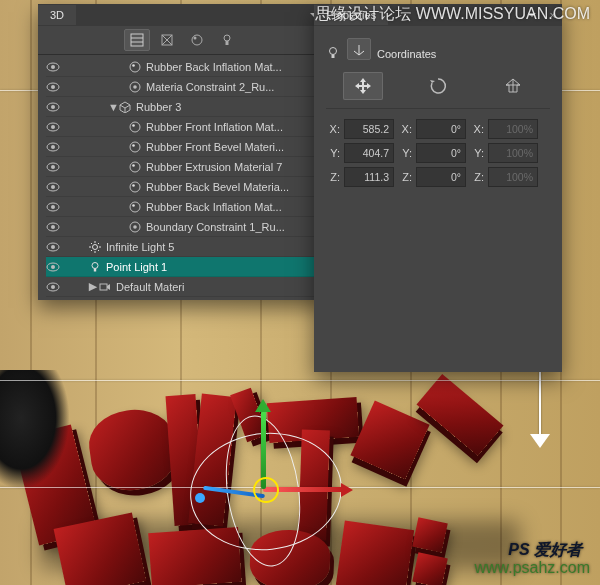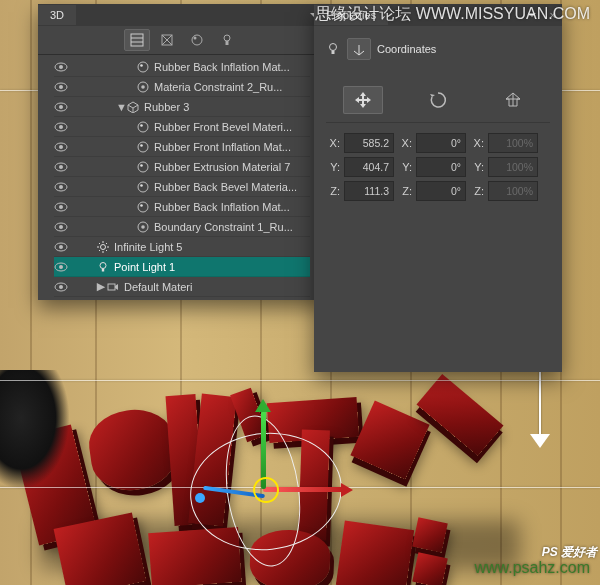--- a/index.html
+++ b/index.html
@@ -12,33 +12,33 @@
 .shadow3d{position:absolute;background:rgba(0,0,0,.35);filter:blur(10px);border-radius:8px}
 .panel{position:absolute;background:#454545;box-shadow:0 8px 20px rgba(0,0,0,.5);font-size:11px}
 .panel-tab{display:flex;align-items:center;height:22px;background:#3a3a3a}
 .tab{padding:4px 12px;background:#454545;color:#e3e3e3;font-size:11px}
 .tabspace{flex:1;background:#333}
 .dd{width:0;height:0;border-left:4px solid transparent;border-right:4px solid transparent;border-top:4px solid #bbb;margin:0 8px}
 .closex{color:#aaa;padding:0 6px;cursor:default}
 .toolbar{display:flex;align-items:center;justify-content:center;gap:2px;height:28px;border-bottom:1px solid #2e2e2e;background:#454545}
 .tbtn{width:24px;height:20px;margin:0 1px;display:flex;align-items:center;justify-content:center;border:1px solid transparent;border-radius:2px}
 .tbtn.sel{background:#555;border:1px solid #666}
-.tree{padding:2px 16px;max-height:340px;overflow:hidden}
+.tree{padding:2px 8px;max-height:340px;overflow:hidden}
 .row{display:flex;align-items:center;height:19px;padding-right:4px;white-space:nowrap;overflow:hidden;text-overflow:ellipsis;border-bottom:1px solid rgba(0,0,0,.1)}
 .row.sel{background:#0f766e;color:#fff}
 .eye{width:20px;text-align:center;color:#bbb;flex-shrink:0}
 .indent1{width:42px;flex-shrink:0}
 .indent2{width:62px;flex-shrink:0}
 .indent0{width:22px;flex-shrink:0}
 .twist{display:inline-block;width:10px;text-align:center;color:#bbb;flex-shrink:0}
 .rico{width:14px;height:14px;margin-right:4px;flex-shrink:0;display:inline-flex;align-items:center;justify-content:center}
 .lbl{flex:1;overflow:hidden;text-overflow:ellipsis;color:#d4d4d4}
 .row.sel .lbl{color:#fff}
 .prop-body{padding:8px 12px}
-.sect{display:flex;align-items:center;gap:2px;margin:4px 0 26px}
+.sect{display:flex;align-items:flex-end;gap:2px;margin:4px 0 12px}
 .sect-title{color:#e0e0e0;font-weight:500}
 .mode-row{display:flex;justify-content:space-around;margin:6px 0 10px;border-bottom:1px solid #383838;padding-bottom:8px}
 .mode{width:40px;height:28px;display:flex;align-items:center;justify-content:center;border-radius:2px}
 .mode.sel{background:#555;box-shadow:inset 0 0 0 1px #6a6a6a}
 .coord-row{display:flex;align-items:center;margin:4px 0;gap:4px}
 .clabel{width:14px;text-align:right;color:#d0d0d0}
 .cval{width:44px;height:18px;line-height:18px;background:#363636;border:1px solid #2a2a2a;text-align:right;padding-right:4px;font-size:10.5px}
 .cval.dis{color:#6a6a6a;background:#3c3c3c}
 .arrow-down{position:absolute;right:50px;top:360px;width:20px;height:90px}
 .arrow-down .shaft{position:absolute;left:9px;top:0;width:2px;height:78px;background:#fff;box-shadow:0 0 2px rgba(0,0,0,.5)}
@@ -200,37 +200,37 @@
               <circle cx="7" cy="5" r="2" fill="#bbb"></circle>
             </svg>
           </span>
           <span class="indent2"></span>
           <span class="rico">
             <svg width="12" height="12">
               <circle cx="6" cy="6" r="5" fill="none" stroke="#bbb"></circle>
               <circle cx="4.5" cy="4.5" r="1.3" fill="#ddd"></circle>
             </svg>
           </span>
+          <span class="lbl">Rubber Front Inflation Mat...</span>
+        </div>
+        <div class="row">
+          <span class="eye">
+            <svg width="14" height="10">
+              <ellipse cx="7" cy="5" rx="6" ry="4" fill="none" stroke="#bbb"></ellipse>
+              <circle cx="7" cy="5" r="2" fill="#bbb"></circle>
+            </svg>
+          </span>
+          <span class="indent2"></span>
+          <span class="rico">
+            <svg width="12" height="12">
+              <circle cx="6" cy="6" r="5" fill="none" stroke="#bbb"></circle>
+              <circle cx="4.5" cy="4.5" r="1.3" fill="#ddd"></circle>
+            </svg>
+          </span>
           <span class="lbl">Rubber Front Bevel Materi...</span>
-        </div>
-        <div class="row">
-          <span class="eye">
-            <svg width="14" height="10">
-              <ellipse cx="7" cy="5" rx="6" ry="4" fill="none" stroke="#bbb"></ellipse>
-              <circle cx="7" cy="5" r="2" fill="#bbb"></circle>
-            </svg>
-          </span>
-          <span class="indent2"></span>
-          <span class="rico">
-            <svg width="12" height="12">
-              <circle cx="6" cy="6" r="5" fill="none" stroke="#bbb"></circle>
-              <circle cx="4.5" cy="4.5" r="1.3" fill="#ddd"></circle>
-            </svg>
-          </span>
-          <span class="lbl">Rubber Front Inflation Mat...</span>
         </div>
         <div class="row">
           <span class="eye">
             <svg width="14" height="10">
               <ellipse cx="7" cy="5" rx="6" ry="4" fill="none" stroke="#bbb"></ellipse>
               <circle cx="7" cy="5" r="2" fill="#bbb"></circle>
             </svg>
           </span>
           <span class="indent2"></span>
           <span class="rico">
@@ -417,15 +417,15 @@
             <span class="clabel">Z:</span>
             <span class="cval">0°</span>
             <span class="clabel">Z:</span>
             <span class="cval dis">100%</span>
           </div>
         </div>
     </div>
   </div>
 
   <div class="wm" style="right:10px;top:4px">思缘设计论坛   WWW.MISSYUAN.COM</div>
-  <div class="wm" style="right:3px;bottom:24px;font-size:12px;color:#ffffff;font-style:italic;font-weight:bold">PS 爱好者</div>
+  <div class="wm" style="right:18px;bottom:24px;font-size:16px;color:#0f172a;font-style:italic;font-weight:bold">PS 爱好者</div>
   <div class="wm" style="right:10px;bottom:8px;color:#3a7a2a">www.psahz.com</div>
 </div>
 
 </body></html>

